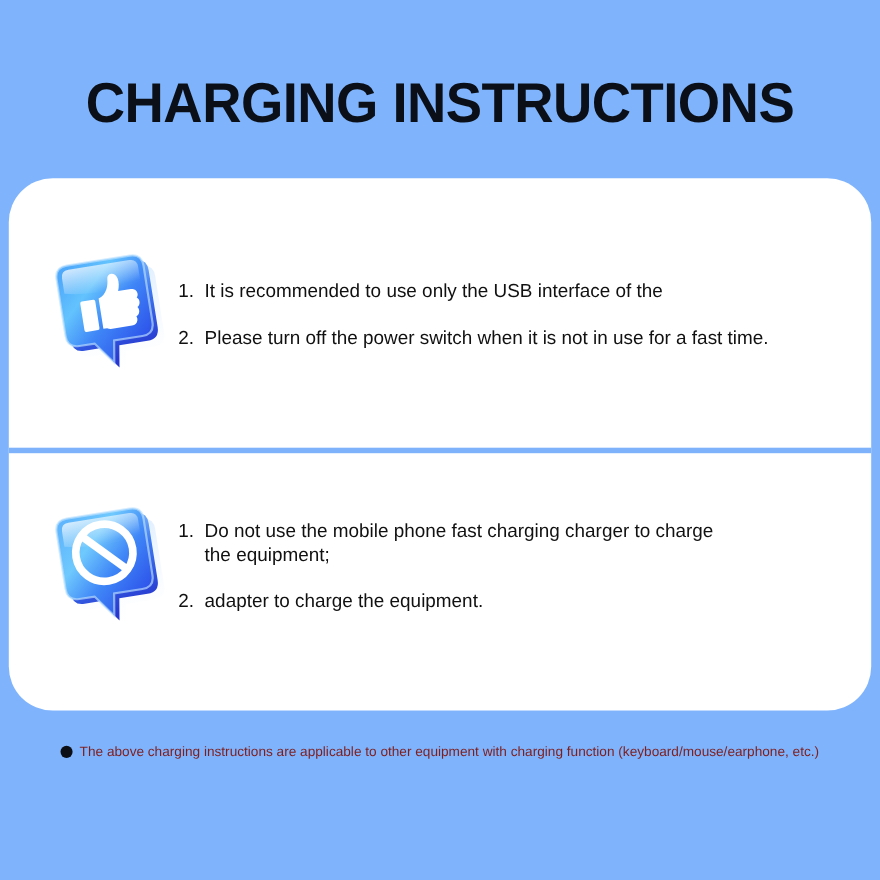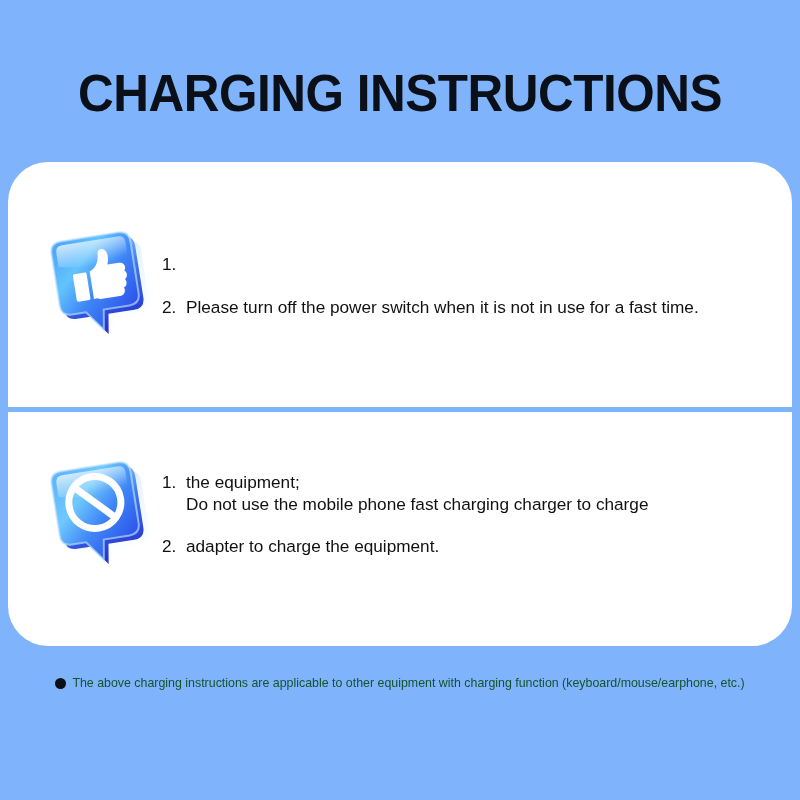--- a/index.html
+++ b/index.html
@@ -129,21 +129,21 @@
     height: 11px;
     border-radius: 50%;
     background: #0c0f16;
     margin-right: 6px;
     flex: 0 0 auto;
   }
   .footer .footer-text {
     font-family: "Liberation Sans", sans-serif;
     font-size: 12.4px;
     line-height: 14px;
-    color: #14532d;
+    color: #7f1d1d;
     white-space: nowrap;
   }
 </style>
 </head>
 <body>
 
 <div id="page">
 
   <div class="title">CHARGING INSTRUCTIONS</div>
 
@@ -192,20 +192,21 @@
               <path d="M61 53.2 c3.6 -1.1 6.4 -3.6 8.3 -7.3 c1.5 -3 2.1 -6 2.3 -9.1 c0.1 -2.4 1.9 -4.2 4.1 -4.1 c2.6 0.1 4.6 2.1 5.2 5 c0.8 3.8 0.2 7.6 -1.3 11.5 h11.6 c3.4 0 5.9 2.6 5.5 5.7 c-0.1 1.1 -0.6 2 -1.3 2.8 c1.5 1.2 2.2 3 1.8 5 c-0.3 1.6 -1.2 2.8 -2.5 3.5 c1 1.3 1.3 2.9 0.9 4.6 c-0.4 1.8 -1.6 3 -3.2 3.6 c0.6 1.2 0.7 2.5 0.3 3.9 c-0.7 2.4 -2.8 3.9 -5.5 3.9 h-18.2 q-2.6 0 -4.5 -1.2 h-3.5 z"></path>
             </g>
           </g>
         </svg>
       </div>
 
       <div class="list">
         <div class="item">
           <span class="num">1.</span>
           <span class="body">
+            <span class="ln">It is recommended to use only the USB interface of the</span>
           </span>
         </div>
         <div class="item">
           <span class="num">2.</span>
           <span class="body">
             <span class="ln">Please turn off the power switch when it is not in use for a fast time.</span>
           </span>
         </div>
       </div>
     </div>
@@ -250,22 +251,22 @@
               <line x1="47.5" y1="36.5" x2="84.5" y2="73.5"></line>
             </g>
           </g>
         </svg>
       </div>
 
       <div class="list">
         <div class="item">
           <span class="num">1.</span>
           <span class="body">
+            <span class="ln">Do not use the mobile phone fast charging charger to charge</span>
             <span class="ln">the equipment;</span>
-            <span class="ln">Do not use the mobile phone fast charging charger to charge</span>
           </span>
         </div>
         <div class="item">
           <span class="num">2.</span>
           <span class="body">
             <span class="ln">adapter to charge the equipment.</span>
           </span>
         </div>
       </div>
     </div>

